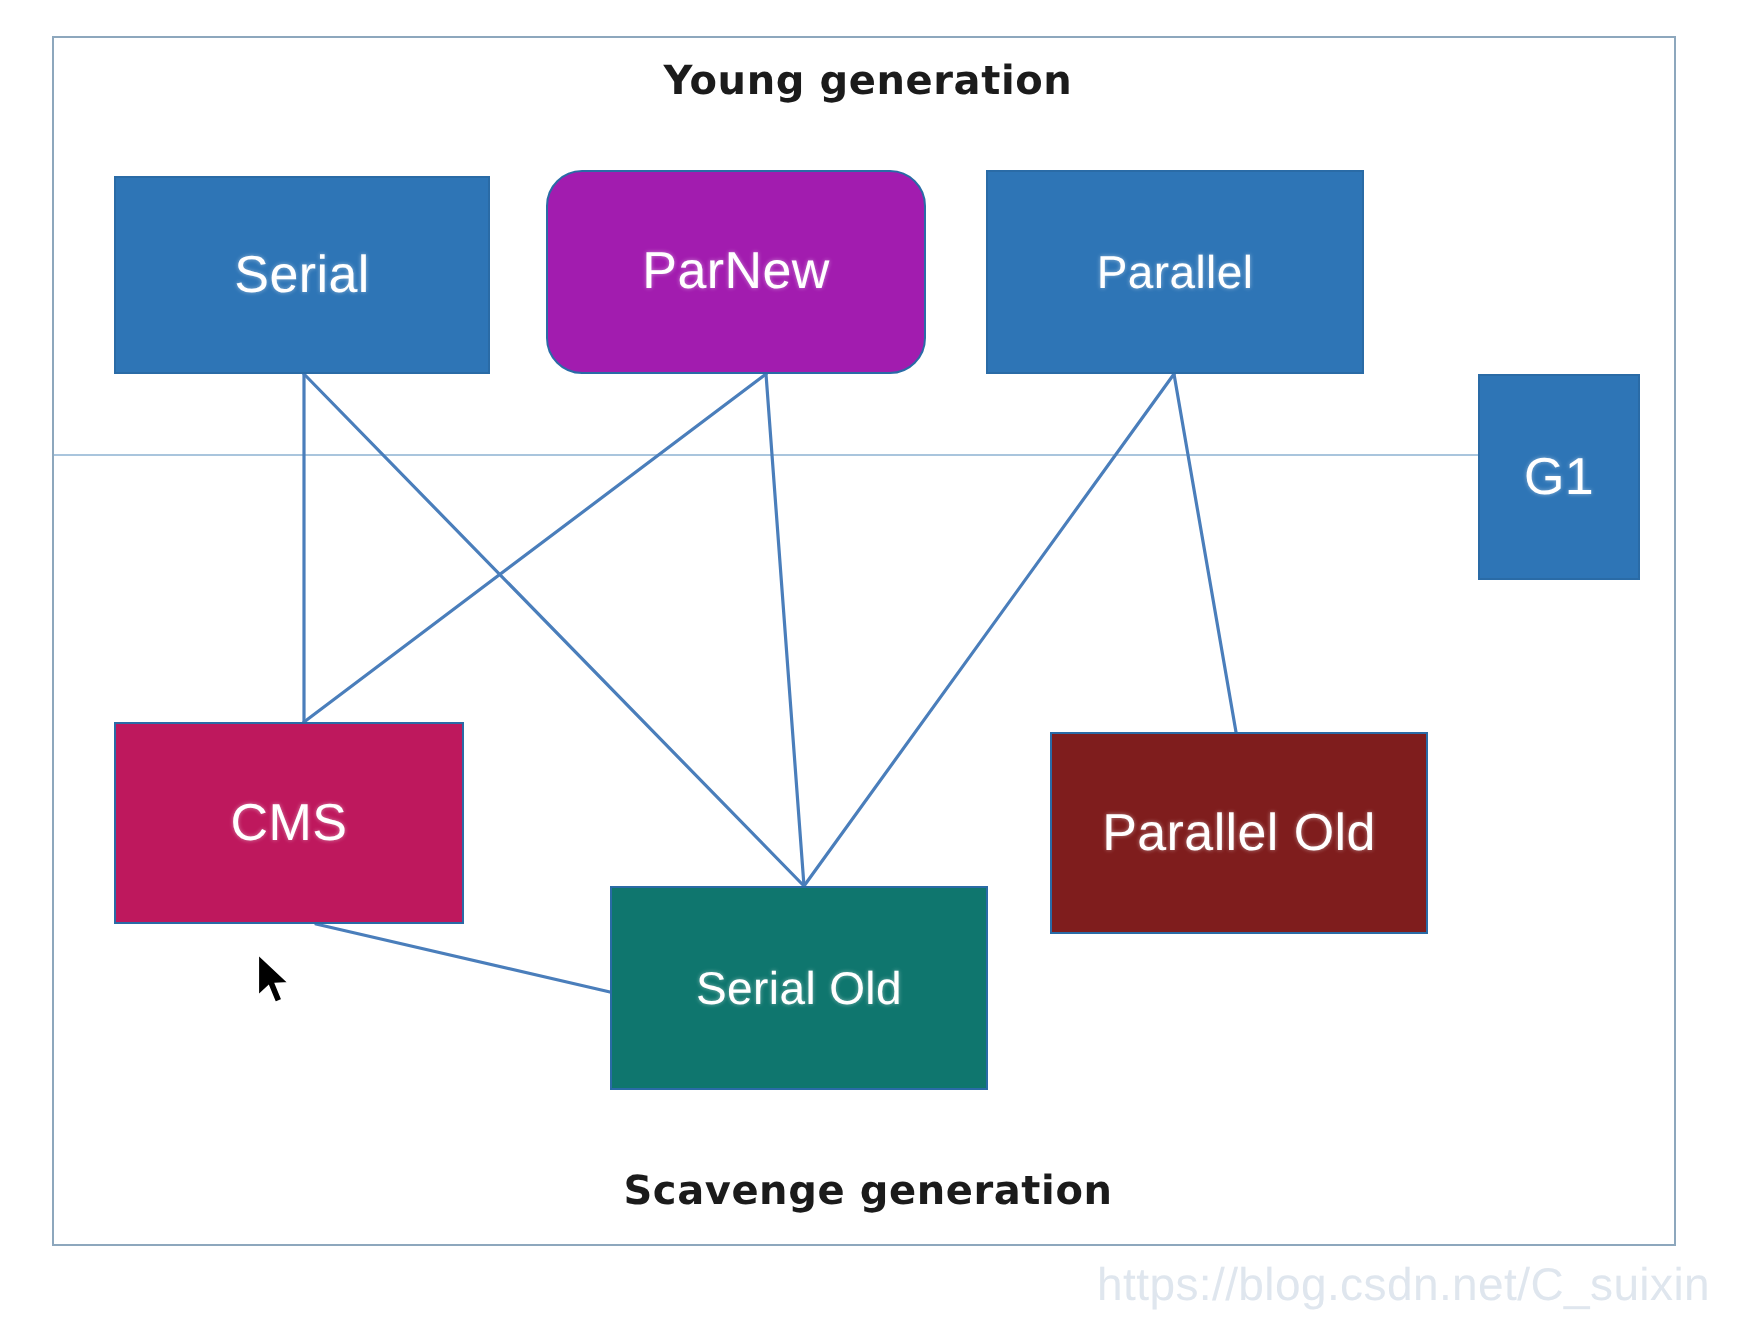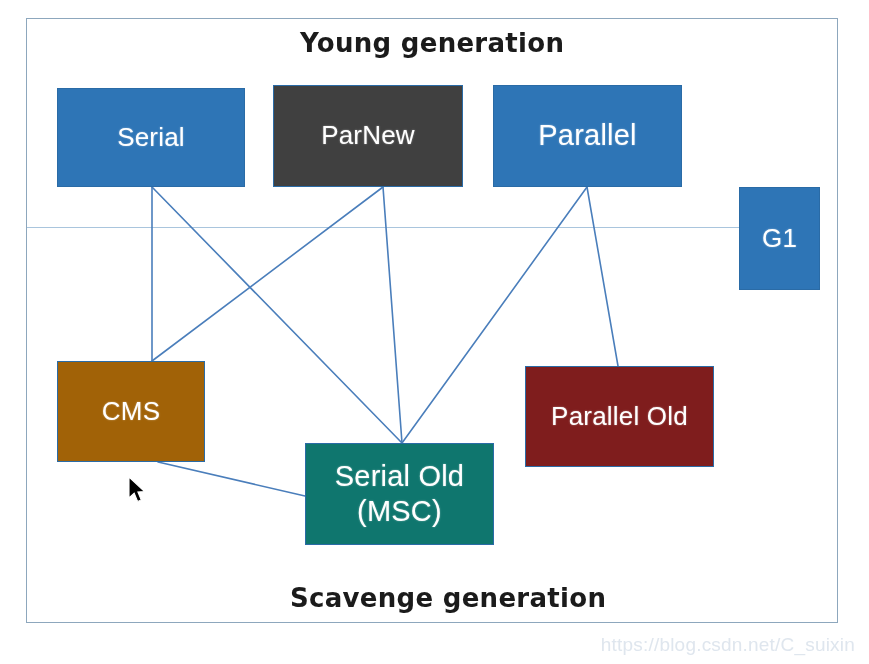--- a/index.html
+++ b/index.html
@@ -17,27 +17,27 @@
 
   svg.edges{position:absolute;left:0;top:0;width:869px;height:664px;
       pointer-events:none;}
 
   .gc-box{position:absolute;background:#2e75b6;border:1px solid #2a6ba6;
       box-sizing:border-box;display:flex;align-items:center;justify-content:center;
       text-align:center;color:#ffffff;font-size:26px;font-weight:400;
       line-height:1.22;letter-spacing:.2px;
       text-shadow:0 0 2px rgba(255,255,255,.45);}
 
-  .gc-box.two-line{font-size:29px;}
+  .gc-box.two-line{font-size:23px;}
 
-  .section-label{position:absolute;color:#1b1b1b;font-size:26px;font-weight:700;
-      letter-spacing:.3px;white-space:nowrap;
+  .section-label{position:absolute;color:#1b1b1b;font-size:20px;font-weight:700;
+      letter-spacing:.3px;text-align:center;white-space:nowrap;
       font-family:"DejaVu Sans","Liberation Sans",sans-serif;}
 
-  .watermark{position:absolute;right:14px;bottom:8px;color:#dfe6ee;font-size:19px;
+  .watermark{position:absolute;right:14px;bottom:8px;color:#dfe6ee;font-size:23px;
       letter-spacing:.2px;white-space:nowrap;
       font-family:"Liberation Sans","DejaVu Sans",sans-serif;}
 
   .cursor{position:absolute;width:22px;height:30px;}
 </style>
 </head>
 <body>
 
 <div id="canvas">
 
@@ -53,38 +53,37 @@
         <line x1="383" y1="187" x2="402" y2="443"></line>
         <line x1="587" y1="187" x2="402" y2="443"></line>
         <line x1="587" y1="187" x2="618" y2="366"></line>
         <line x1="158" y1="462" x2="305" y2="496"></line>
       </g>
   </svg>
 
   <div class="gc-box" style="left: 57px; top: 88px; width: 188px; height: 99px; background: rgb(46, 117, 182); border-color: rgb(42, 107, 166); color: rgb(255, 255, 255);">
     <span>Serial</span>
   </div>
-  <div class="gc-box" style="left: 273px; top: 85px; width: 190px; height: 102px; background: #404040; border-color: rgb(42, 107, 166); color: rgb(255, 255, 255);">
+  <div class="gc-box" style="left: 273px; top: 85px; width: 190px; height: 102px; background: #a21caf; border-color: rgb(42, 107, 166); color: rgb(255, 255, 255); border-radius: 18px;">
     <span>ParNew</span>
   </div>
   <div class="gc-box two-line" style="left: 493px; top: 85px; width: 189px; height: 102px; background: rgb(46, 117, 182); border-color: rgb(42, 107, 166); color: rgb(255, 255, 255);">
     <span>
         <span style="display:block">Parallel</span>
       </span>
   </div>
   <div class="gc-box" style="left: 739px; top: 187px; width: 81px; height: 103px; background: rgb(46, 117, 182); border-color: rgb(42, 107, 166); color: rgb(255, 255, 255); text-align: right;">
     <span>G1</span>
   </div>
-  <div class="gc-box" style="left: 57px; top: 361px; width: 148px; height: 101px; background: #a16207; border-color: rgb(42, 107, 166); color: rgb(255, 255, 255);">
+  <div class="gc-box" style="left: 57px; top: 361px; width: 175px; height: 101px; background: #be185d; border-color: rgb(42, 107, 166); color: rgb(255, 255, 255);">
     <span>CMS</span>
   </div>
   <div class="gc-box two-line" style="left: 305px; top: 443px; width: 189px; height: 102px; background: #0f766e; border-color: rgb(42, 107, 166); color: rgb(255, 255, 255);">
     <span>
         <span style="display:block">Serial Old</span>
-        <span style="display:block">(MSC)</span>
       </span>
   </div>
   <div class="gc-box" style="left: 525px; top: 366px; width: 189px; height: 101px; background: #7f1d1d; border-color: rgb(42, 107, 166); color: rgb(255, 255, 255);">
     <span>Parallel Old</span>
   </div>
 
   <div class="section-label" id="label-top" style="left: 300px; top: 28px; width: 268px; color: rgb(27, 27, 27);">Young generation</div>
   <div class="section-label" id="label-bottom" style="left: 290px; top: 583px; width: 288px; color: rgb(27, 27, 27);">Scavenge generation</div>
 
   <div class="watermark" style="color: rgb(223, 230, 238);">https://blog.csdn.net/C_suixin</div>

